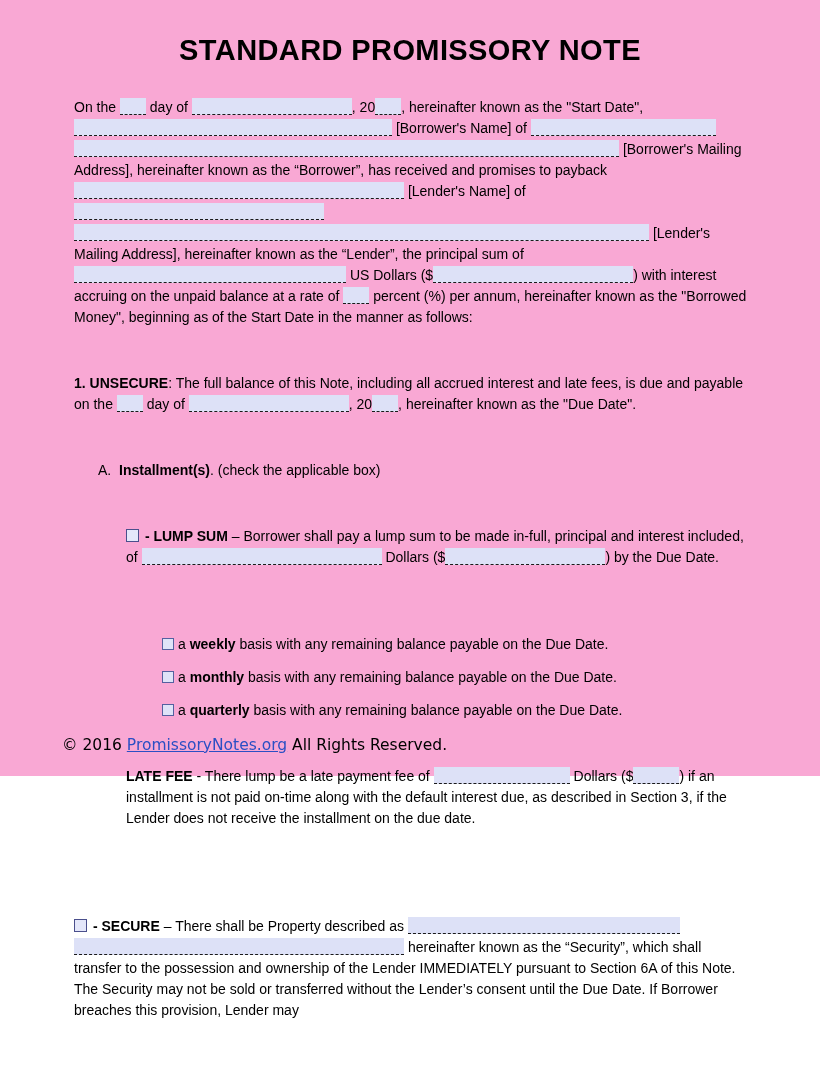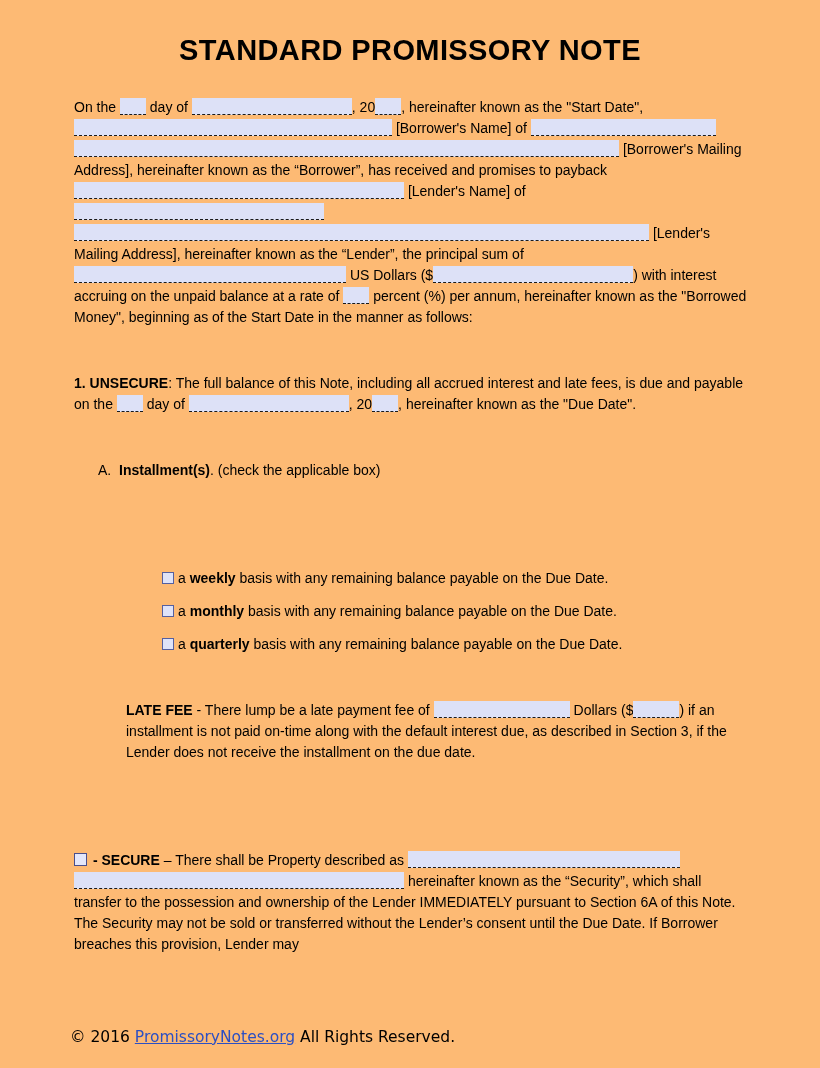--- a/index.html
+++ b/index.html
@@ -11,22 +11,22 @@
     width: 820px;
     height: 1068px;
     font-family: "Liberation Sans", sans-serif;
     color: #000000;
     overflow: hidden;
     position: relative;
   }
 
   .page {
     width: 820px;
-    height: 1068px;
-    background: #fdba74;
+    height: 776px;
+    background: #f9a8d4;
     box-sizing: border-box;
     position: relative;
   }
 
   .doc-title {
     text-align: center;
     font-size: 29px;
     font-weight: bold;
     letter-spacing: 0.4px;
     margin: 0;
@@ -106,21 +106,20 @@
 
   
   .footer {
     position: absolute;
     left: 62px;
     bottom: 22px;
     font-size: 15.5px;
     font-family: "DejaVu Sans", sans-serif;
     color: #000;
     white-space: nowrap;
-    margin-left: 8px;
   }
   .footer a, .footer .link {
     color: #2b4fc4;
     text-decoration: underline;
   }
 </style>
 </head>
 <body>
 
 <div class="page">
@@ -134,20 +133,21 @@
     <div class="spacer-lg"></div>
 
     <p class="para sec-head"><b>1.</b> <b>UNSECURE</b><span>: The full balance of this Note, including all accrued interest and late fees, is due and payable on the</span> <span class="blank b-tiny"></span> <span>day of</span> <span class="blank b-lg"></span><span>, 20</span><span class="blank b-tiny"></span><span>, hereinafter known as the "Due Date".</span></p>
 
     <div class="spacer-lg"></div>
 
     <p class="para indent-a"><span>A.</span>&nbsp; <b>Installment(s)</b><span>. (check the applicable box)</span></p>
 
     <div class="spacer-lg"></div>
 
+    <p class="para indent-b"><span class="cbox"></span> <b>-</b> <b>LUMP SUM</b> <span>– Borrower shall pay a lump sum to be made in-full, principal and interest included, of</span> <span class="blank b-xxl"></span> <span>Dollars ($</span><span class="blank b-lg"></span><span>) by the Due Date.</span></p>
 
     <div class="spacer-lg"></div>
 
 
     <div class="spacer-lg"></div>
 
     <p class="para indent-c"><span class="cbox-sm"></span><span>a</span> <b>weekly</b> <span>basis with any remaining balance payable on the Due Date.</span></p>
     <p class="para indent-c"><span class="cbox-sm"></span><span>a</span> <b>monthly</b> <span>basis with any remaining balance payable on the Due Date.</span></p>
     <p class="para indent-c"><span class="cbox-sm"></span><span>a</span> <b>quarterly</b> <span>basis with any remaining balance payable on the Due Date.</span></p>
 

